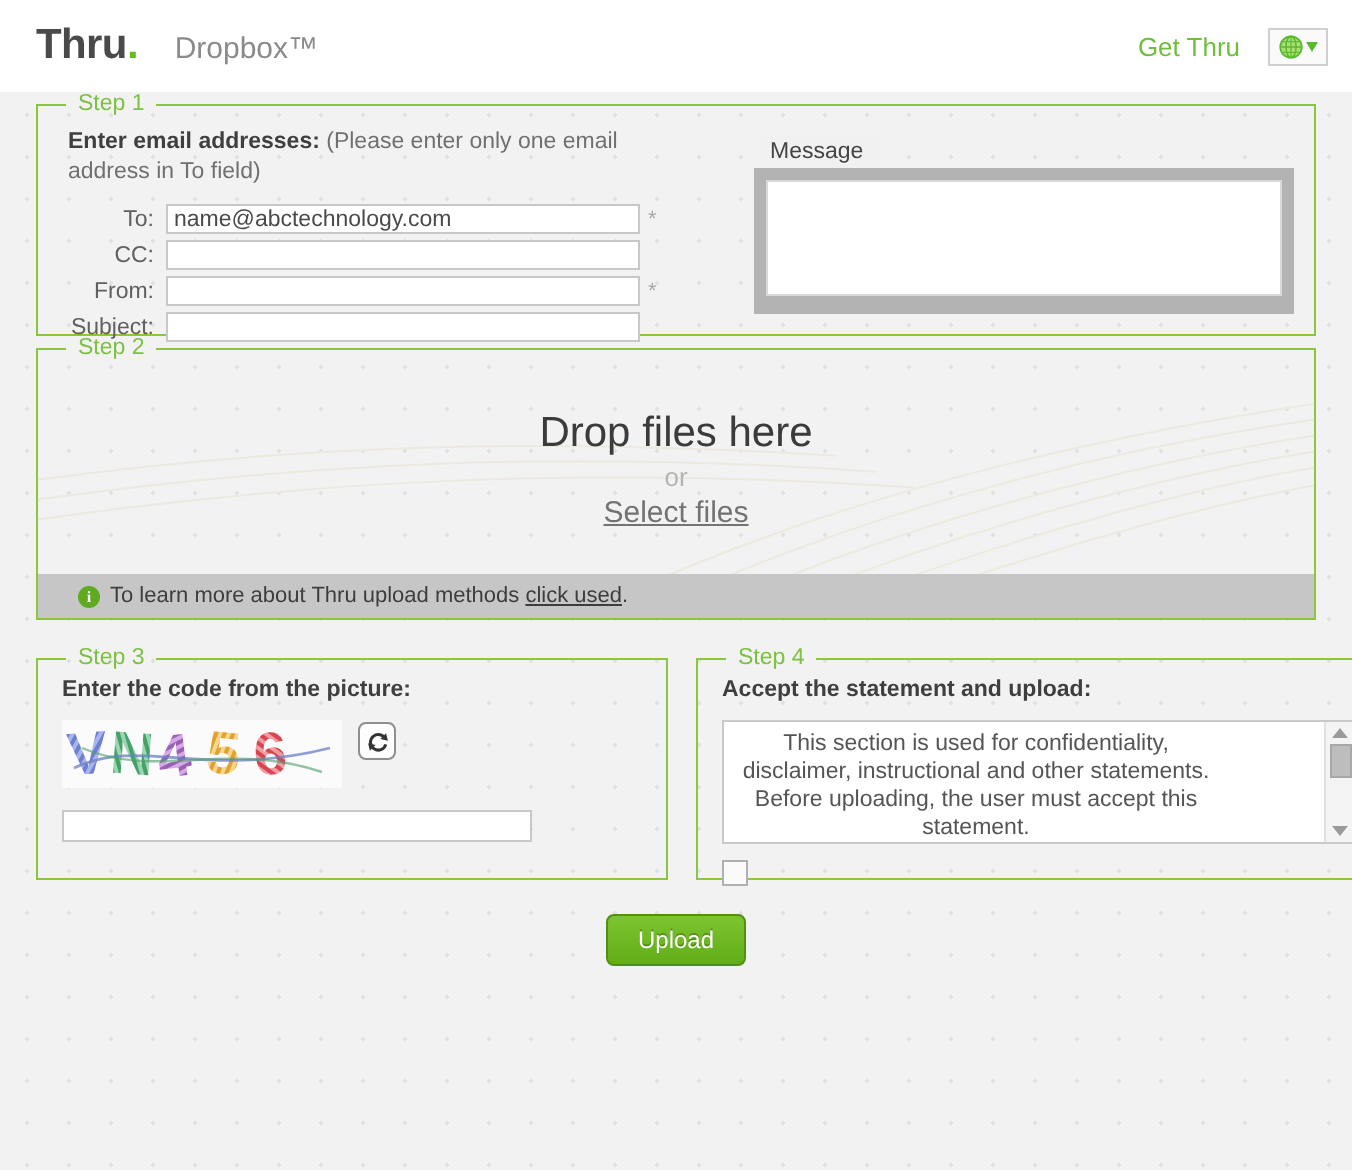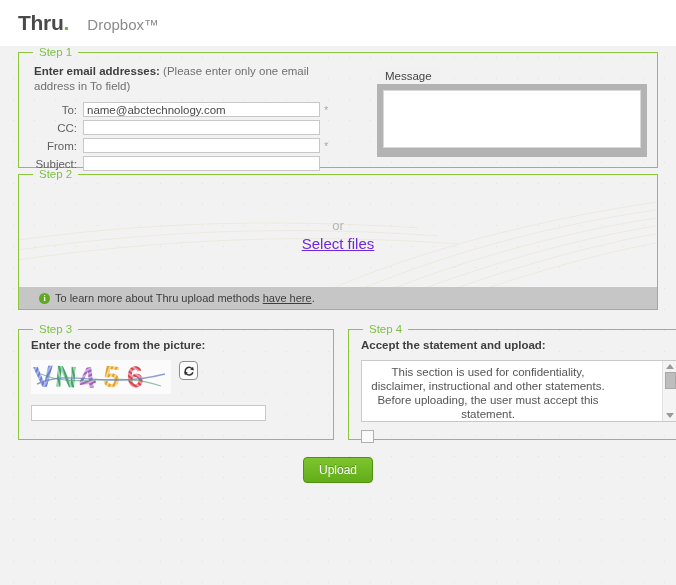--- a/index.html
+++ b/index.html
@@ -232,21 +232,21 @@
     color: #3b3b3b;
     line-height: 26px;
   }
   .drop-or {
     font-size: 13px;
     color: #b5b5b5;
     line-height: 17px;
   }
   .select-files {
     font-size: 15px;
-    color: #6d28d9;
+    color: #737373;
     text-decoration: underline;
     cursor: pointer;
     line-height: 20px;
   }
   .info-bar {
     position: absolute;
     left: 0; right: 0; bottom: 0;
     height: 22px;
     background: #c6c6c6;
     display: flex;
@@ -428,20 +428,34 @@
   }
 </style>
 </head>
 <body>
 
 <div class="header">
   <div class="logo">
     <span class="logo-thru">Thru</span>
       <span class="logo-dot">.</span>
     <span class="logo-product">Dropbox™</span>
+  </div>
+  <div class="header-right">
+    <a class="get-thru">Get Thru</a>
+    <div class="lang-box">
+      <svg class="globe" viewBox="0 0 16 16">
+        <circle cx="8" cy="8" r="6.6" fill="#a9de76" stroke="#5aba2d" stroke-width="1.1"></circle>
+        <ellipse cx="8" cy="8" rx="3.1" ry="6.6" fill="none" stroke="#5aba2d" stroke-width="0.9"></ellipse>
+        <line x1="1.4" y1="8" x2="14.6" y2="8" stroke="#5aba2d" stroke-width="0.9"></line>
+        <line x1="2.4" y1="4.7" x2="13.6" y2="4.7" stroke="#5aba2d" stroke-width="0.7"></line>
+        <line x1="2.4" y1="11.3" x2="13.6" y2="11.3" stroke="#5aba2d" stroke-width="0.7"></line>
+        <line x1="8" y1="1.4" x2="8" y2="14.6" stroke="#5aba2d" stroke-width="0.7"></line>
+      </svg>
+      <span class="caret"></span>
+    </div>
   </div>
 </div>
 
 <div class="page">
 
   <fieldset class="step step1">
     <legend>Step 1</legend>
     <div class="step1-inner">
 
       <div class="email-col">
@@ -497,27 +511,28 @@
         <path d="M390,115 C480,80 575,56 640,46"></path>
         <path d="M420,115 C505,84 590,62 640,54"></path>
         <path d="M450,115 C528,88 600,70 640,63"></path>
         <path d="M0,60 C120,44 240,38 400,48"></path>
         <path d="M0,70 C130,52 260,45 420,56"></path>
         <path d="M0,80 C140,60 280,53 440,64"></path>
       </g>
     </svg>
 
     <div class="drop-wrap">
+      <div class="drop-title">Drop files here</div>
       <div class="drop-or">or</div>
       <a class="select-files">Select files</a>
     </div>
 
     <div class="info-bar">
       <span class="info-icon">i</span>
-      <span class="info-text"><span>To learn more about Thru upload methods </span><a class="info-link">have here</a><span>.</span></span>
+      <span class="info-text"><span>To learn more about Thru upload methods </span><a class="info-link">click used</a><span>.</span></span>
     </div>
   </fieldset>
 
   <div class="bottom-row">
 
     <fieldset class="step step3">
       <legend>Step 3</legend>
       <div class="step-body">
         <div class="step-head">Enter the code from the picture:</div>
         <div class="captcha-row">

